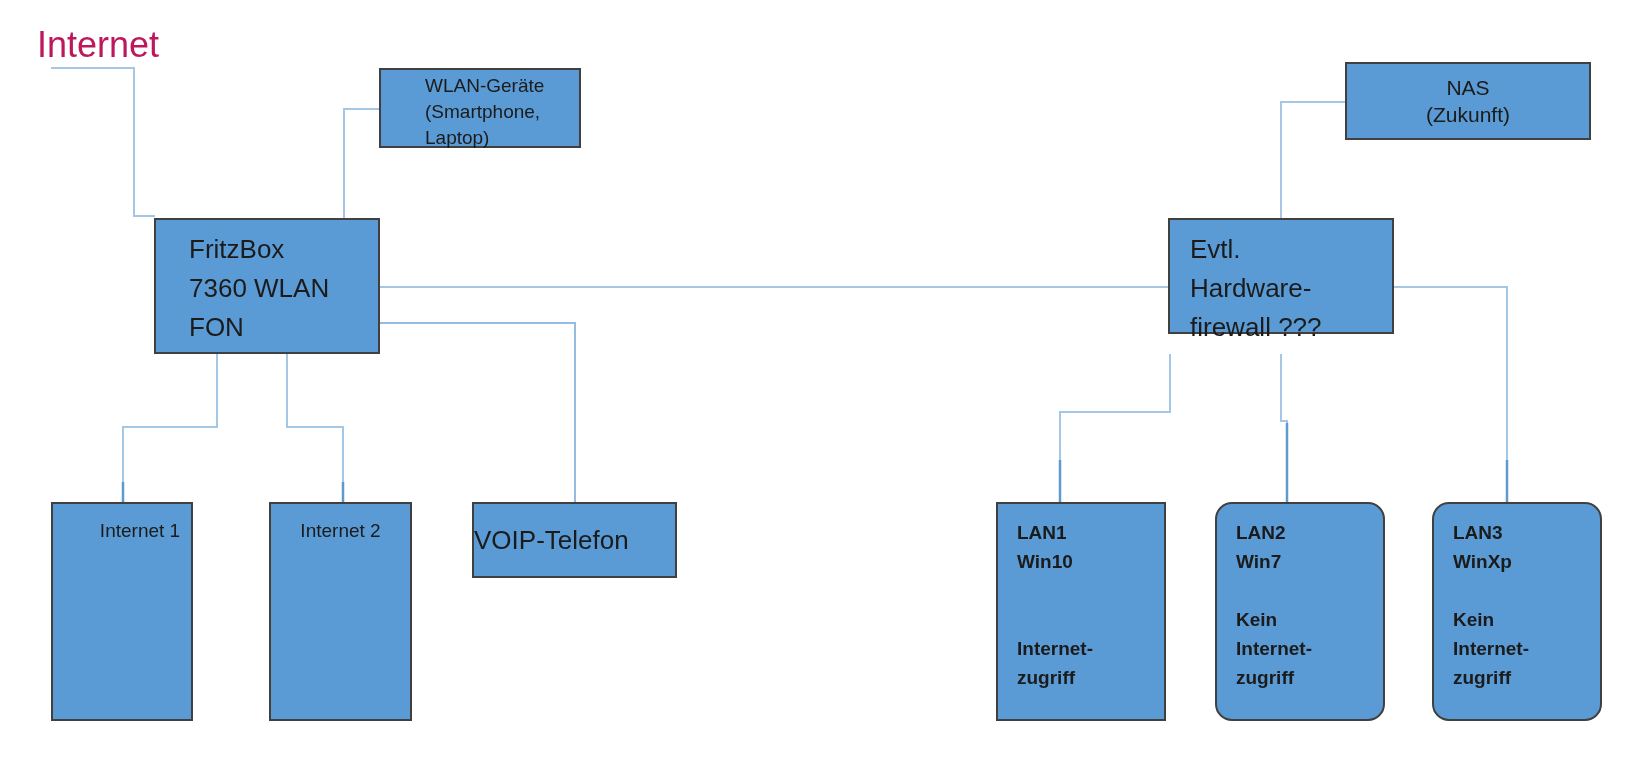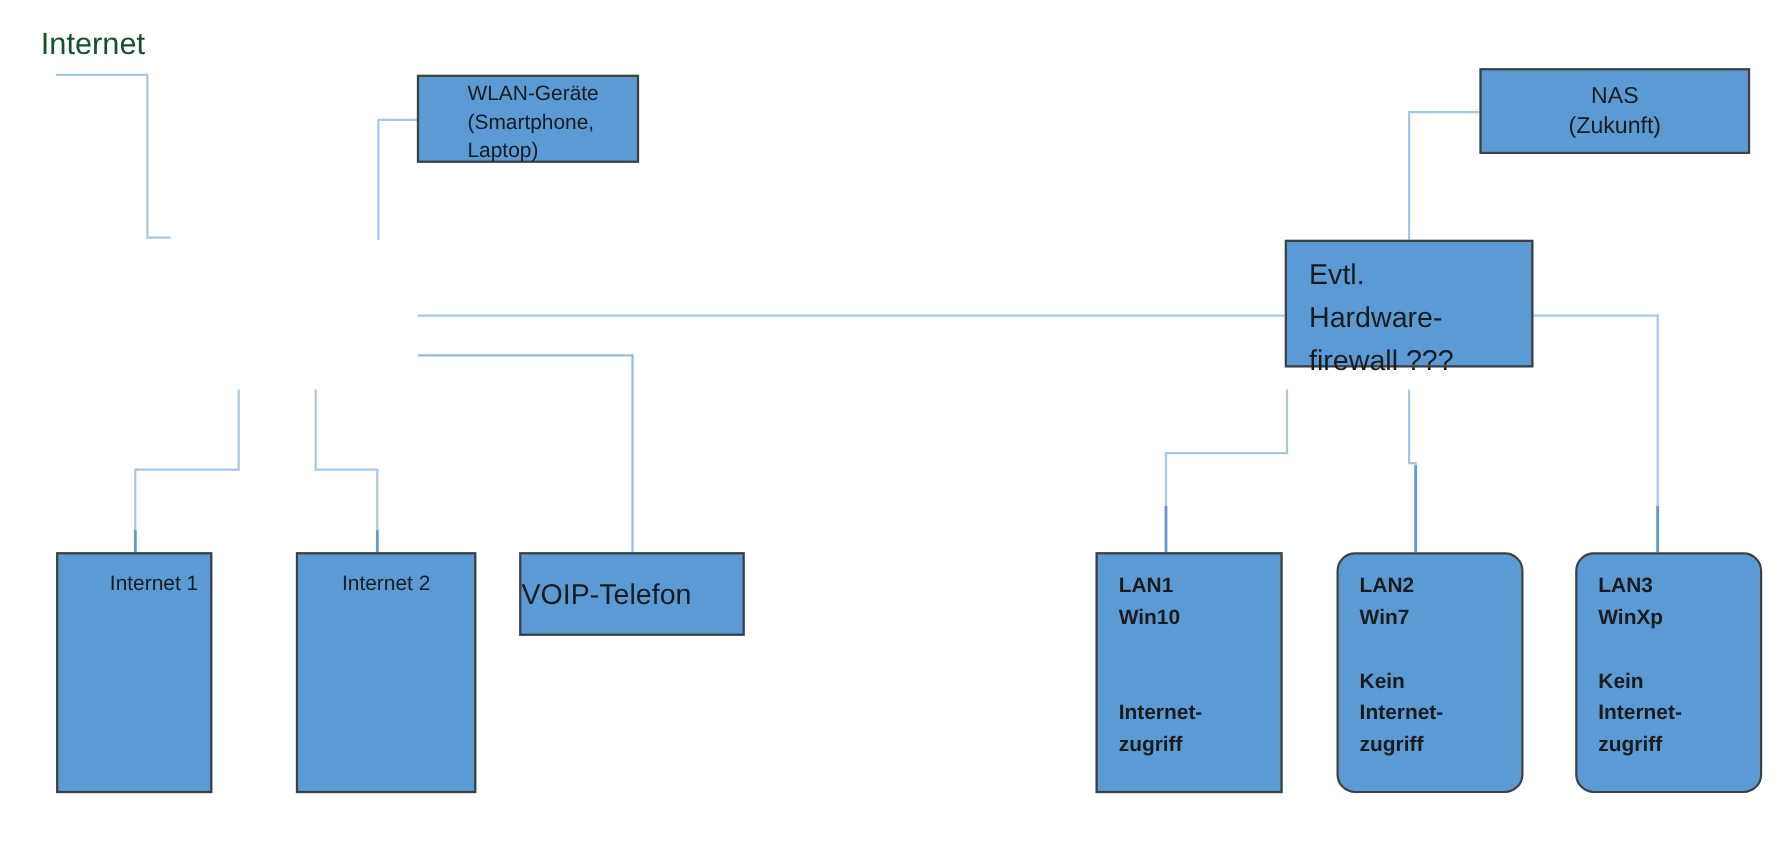--- a/index.html
+++ b/index.html
@@ -15,22 +15,22 @@
     position:absolute;
     left:0;top:0;
     width:1629px;height:777px;
   }
   .wire{fill:none;stroke:#A5C7E6;stroke-width:2px;}
   .wire-med{fill:none;stroke:#94BCE2;stroke-width:2px;}
   .wire-dark{fill:none;stroke:#5F99CE;stroke-width:2.5px;}
   .label-internet{
     position:absolute;
     left:37px;top:24px;
-    font-size:28px;
-    color:#14532d;
+    font-size:36px;
+    color:#be185d;
   }
   .node{
     position:absolute;
     background:#5B9BD5;
     border:2px solid #404040;
     box-sizing:border-box;
     color:#1b1b1b;
   }
   .line{white-space:pre;}
   .line:empty::before{content:"\00a0";}
@@ -49,21 +49,21 @@
   .node-nas .line{line-height:27px;}
 
   .node-firewall{left:1168px;top:218px;width:226px;height:116px;
     font-size:26px;padding:10px 8px 4px 20px;}
   .node-firewall .line{line-height:39px;}
 
   .node-internet1{left:51px;top:502px;width:142px;height:219px;
     font-size:19px;padding-top:13px;text-align:center;}
   .node-internet1 .line{line-height:27px;margin-left:36px;}
 
-  .node-internet2{left:269px;top:502px;width:164px;height:219px;
+  .node-internet2{left:269px;top:502px;width:143px;height:219px;
     font-size:19px;padding-top:13px;text-align:center;}
   .node-internet2 .line{line-height:27px;}
 
   .node-voip{left:472px;top:502px;width:205px;height:76px;
     font-size:26px;display:flex;align-items:center;}
 
   .node-lan{width:170px;height:219px;top:502px;
     font-size:19px;padding:14px 8px 0 19px;font-weight:bold;}
   .node-lan .line{line-height:29px;}
   .node-lan1{left:996px;}
@@ -94,20 +94,25 @@
     <polyline class="wire-dark" points="123,482 123,502"></polyline>
     <polyline class="wire-dark" points="343,482 343,502"></polyline>
   </svg>
 
   <div class="node node-wlan">
     <div class="line">WLAN-Geräte</div>
     <div class="line">(Smartphone,</div>
     <div class="line">Laptop)</div>
   </div>
 
+  <div class="node node-fritzbox">
+    <div class="line">FritzBox</div>
+    <div class="line">7360 WLAN</div>
+    <div class="line">FON</div>
+  </div>
 
   <div class="node node-nas">
     <div class="line">NAS</div>
     <div class="line">(Zukunft)</div>
   </div>
 
   <div class="node node-firewall">
     <div class="line">Evtl.</div>
     <div class="line">Hardware-</div>
     <div class="line">firewall ???</div>

